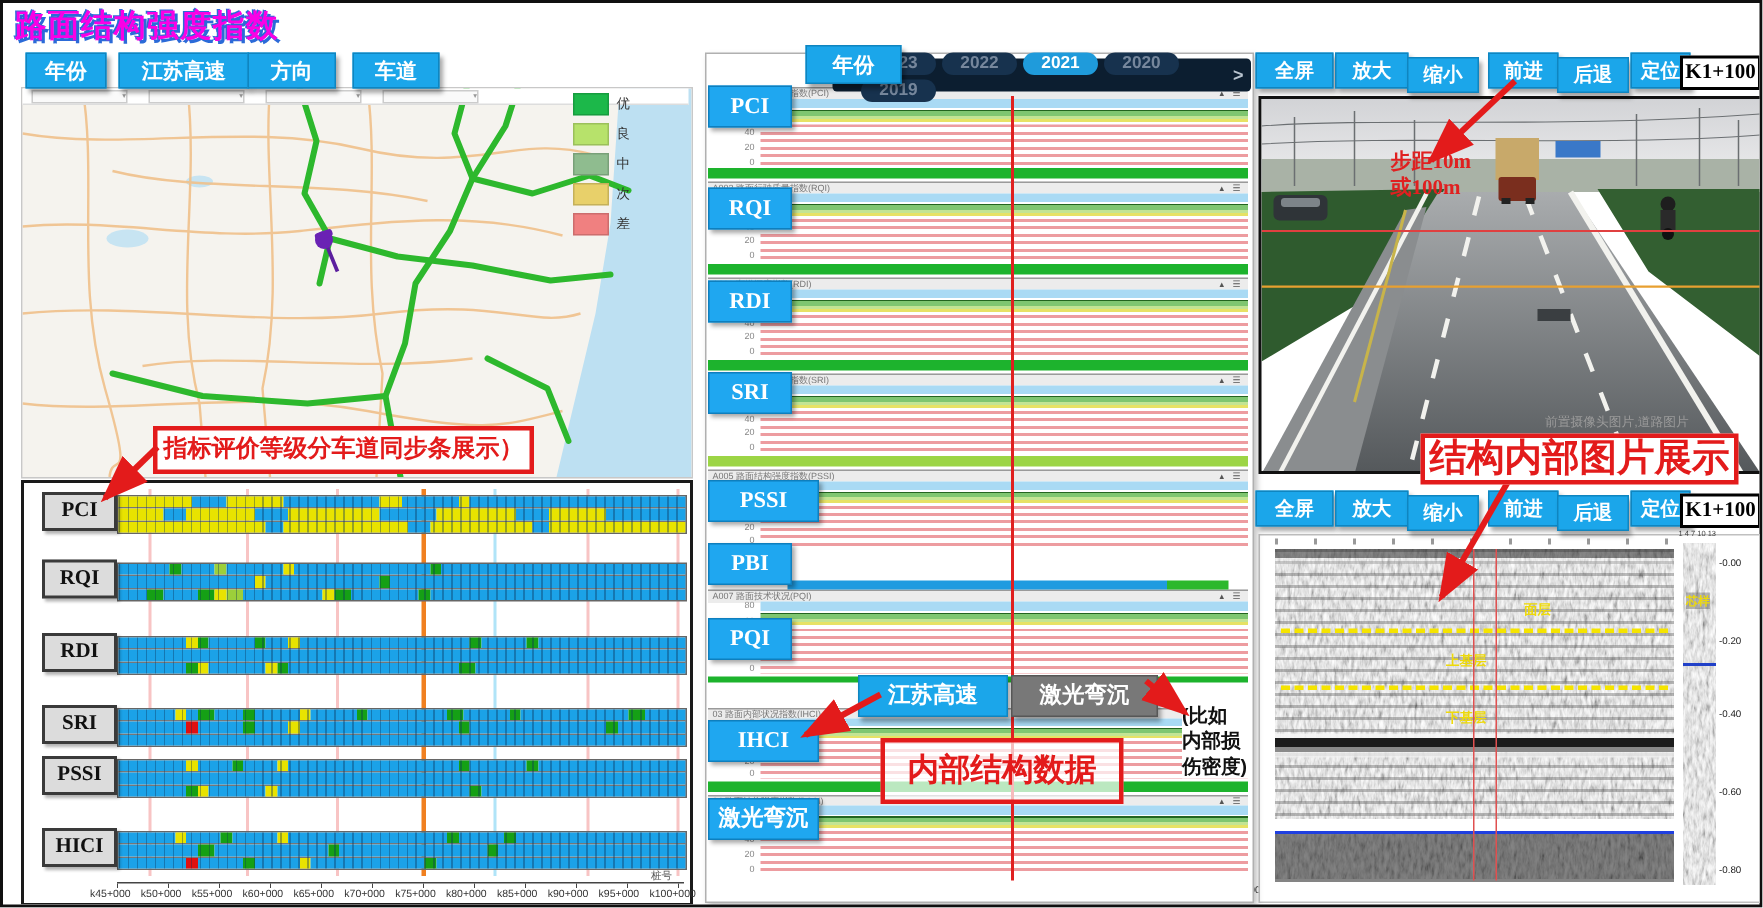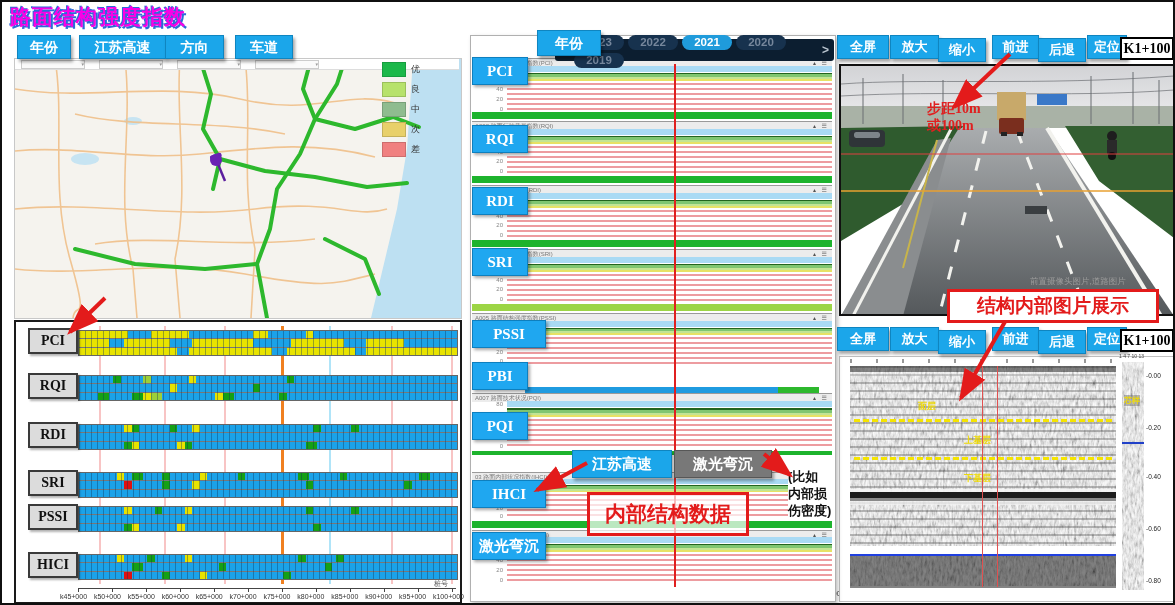--- a/index.html
+++ b/index.html
@@ -175,20 +175,21 @@
       <div class="legend-row">
         <div class="legend-box" style="background: rgb(232, 208, 106);"></div>
         <div class="legend-label">次</div>
       </div>
       <div class="legend-row">
         <div class="legend-box" style="background: rgb(240, 128, 128);"></div>
         <div class="legend-label">差</div>
       </div>
     </div>
 
+  <div class="red-note" style="left:100px;top:282px;width:248px;height:26px;font-size:16px;line-height:26px;">指标评价等级分车道同步条展示）</div>
 
   <div id="indicator-panel">
       <div class="vgrid" style="left: 83px; top: 4px; width: 2px; height: 258px; background: rgb(248, 196, 196);"></div>
       <div class="vgrid" style="left: 148px; top: 4px; width: 2px; height: 258px; background: rgb(248, 196, 196);"></div>
       <div class="vgrid" style="left: 208px; top: 4px; width: 2px; height: 258px; background: rgb(248, 196, 196);"></div>
       <div class="vgrid" style="left: 375px; top: 4px; width: 2px; height: 258px; background: rgb(248, 196, 196);"></div>
       <div class="vgrid" style="left: 435px; top: 4px; width: 2px; height: 258px; background: rgb(248, 196, 196);"></div>
       <div class="vgrid" style="left: 265px; top: 4px; width: 3px; height: 258px; background: rgb(240, 128, 32);"></div>
       <div class="vgrid" style="left: 313px; top: 4px; width: 2px; height: 258px; background: rgb(176, 228, 248);"></div>
       <div class="ilabel" style="left: 12px; top: 6px; width: 46px; height: 22px; line-height: 22px;">PCI</div>
@@ -594,30 +595,30 @@
     <line x1="0" y1="88" x2="333" y2="88" stroke="#E04040" stroke-width="1.2"></line>
     <line x1="0" y1="125" x2="333" y2="125" stroke="#E8A030" stroke-width="1.5"></line>
     <rect x="184" y="140" width="22" height="8" fill="#3A3E41"></rect>
   </svg>
   <div id="photo-overlay">
     <span style="display:block">步距10m</span>
     <span style="display:block">或100m</span>
   </div>
   <div id="photo-watermark">前置摄像头图片,道路图片</div>
 
-  <div class="red-note" style="left:945px;top:287px;width:206px;height:28px;font-size:19px;line-height:27px;z-index:31;">结构内部图片展示</div>
+  <div class="red-note" style="left:945px;top:287px;width:206px;height:28px;font-size:25px;line-height:27px;z-index:31;">结构内部图片展示</div>
 
   <div id="gpr-area">
       <div style="position: absolute; left: 837px; top: 354px; width: 334px; height: 244px; background: rgb(255, 255, 255); border: 1px solid rgb(192, 192, 192);"></div>
       <div style="position: absolute; left: 848px; top: 357px; width: 266px; height: 4px; background: repeating-linear-gradient(90deg, rgb(153, 153, 153) 0px, rgb(153, 153, 153) 2px, transparent 2px, transparent 26px);"></div>
       <div class="noise" style="left: 848px; top: 364px; width: 266px; height: 180px;"></div>
       <div class="gpr-bands" style="left: 848px; top: 364px; width: 266px; height: 180px;"></div>
       <div class="gpr-dash" style="left: 852px; top: 417px; width: 258px;"></div>
       <div class="gpr-dash" style="left: 852px; top: 455px; width: 258px;"></div>
-      <div class="gpr-label" style="left: 916px; top: 398px; font-family: Liberation Mono, monospace;">面层</div>
+      <div class="gpr-label" style="left: 1014px; top: 398px; font-family: Liberation Mono, monospace;">面层</div>
       <div class="gpr-label" style="left: 962px; top: 432px;">上基层</div>
       <div class="gpr-label" style="left: 962px; top: 470px;">下基层</div>
       <div style="position: absolute; left: 848px; top: 487px; width: 266px; height: 16px; z-index: 3; background: linear-gradient(rgba(245, 245, 245, 0.9) 0px, rgba(245, 245, 245, 0.9) 3px, rgb(28, 28, 28) 3px, rgb(28, 28, 28) 9px, rgb(138, 138, 138) 9px, rgb(138, 138, 138) 12px, rgba(240, 240, 240, 0.8) 12px, rgba(240, 240, 240, 0.8) 16px);"></div>
       <div class="gpr-redline" style="left: 980px; top: 364px; height: 221px;"></div>
       <div class="gpr-redline" style="left: 995px; top: 364px; height: 221px;"></div>
       <div class="noise" style="left: 848px; top: 552px; width: 266px; height: 32px;"></div>
       <div style="position: absolute; left: 848px; top: 552px; width: 266px; height: 32px; background: rgba(10, 10, 10, 0.5); border-top: 2px solid rgb(32, 64, 224); z-index: 2;"></div>
       <div class="noise" style="left: 1120px; top: 360px; width: 22px; height: 228px;"></div>
       <div class="gpr-label" style="left: 1122px; top: 393px; font-size: 8px; background: rgba(0, 0, 0, 0.25);">芯样</div>
       <div style="position: absolute; left: 1117px; top: 351px; font-size: 5px; color: rgb(68, 68, 68); z-index: 5;">1 4 7 10 13</div>

